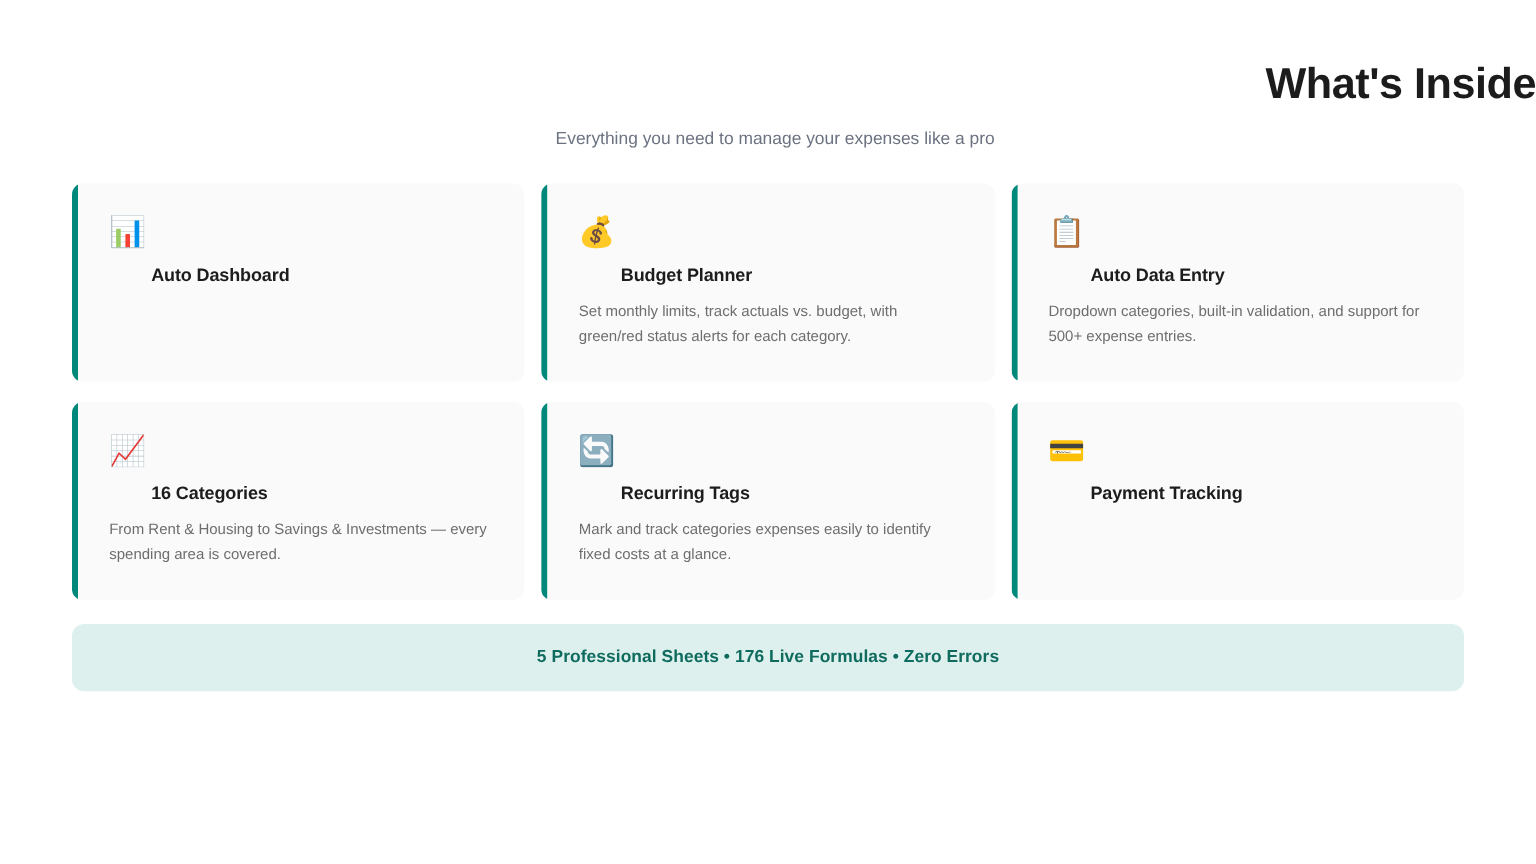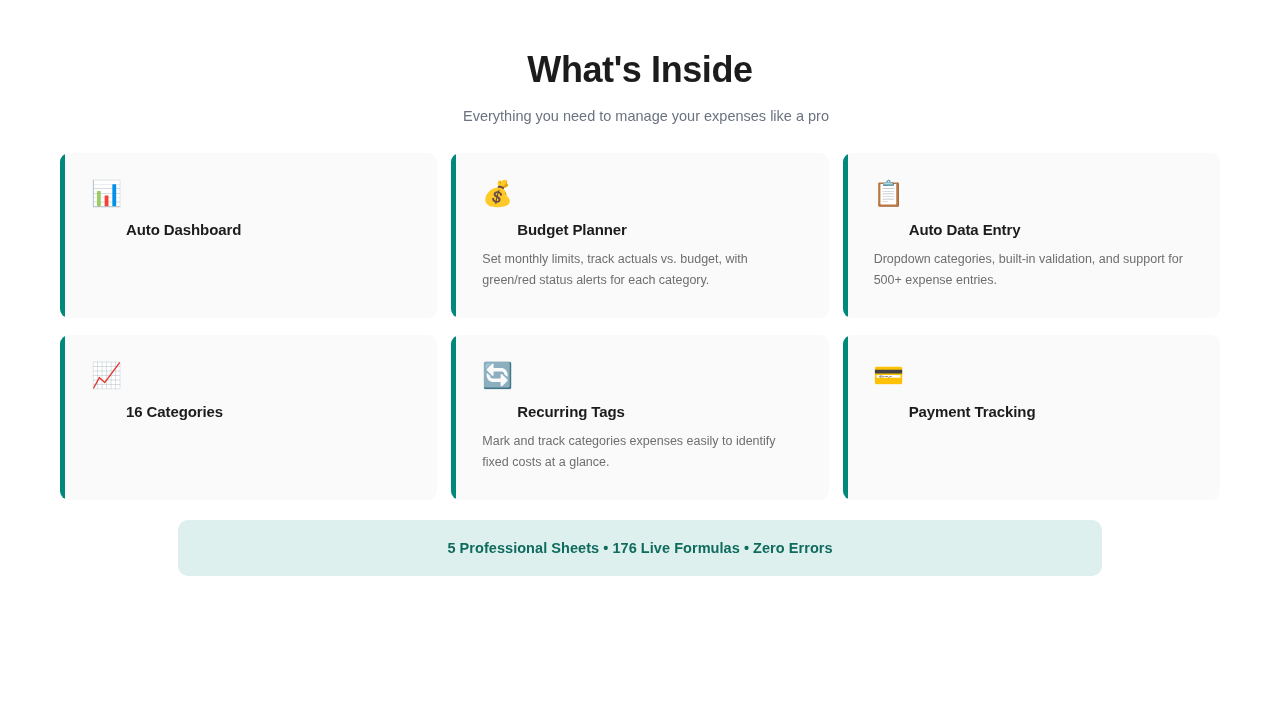--- a/index.html
+++ b/index.html
@@ -24,20 +24,21 @@
     padding-top: 48px;
     text-align: center;
   }
 
   .page-title {
     font-size: 36px;
     font-weight: 700;
     color: #1c1c1c;
     letter-spacing: -0.4px;
     line-height: 44px;
+    text-align: right;
   }
 
   .page-subtitle {
     margin-top: 14px;
     font-size: 14.5px;
     font-weight: 400;
     color: #6b7280;
     line-height: 20px;
     margin-left: 12px;
   }
@@ -97,21 +98,21 @@
     font-weight: 400;
     color: #6e6e6e;
     line-height: 21px;
     max-width: 320px;
   }
 
   
   .footer-banner {
     margin: 0 auto;
     margin-top: 20px;
-    width: 924px;
+    width: 1160px;
     height: 56px;
     background: #ddf0ee;
     border-radius: 10px;
     display: flex;
     align-items: center;
     justify-content: center;
   }
 
   .footer-banner-text {
     font-size: 14.5px;
@@ -149,20 +150,21 @@
       <span class="accent-bar"></span>
       <span class="card-icon">📋</span>
       <div class="card-title">Auto Data Entry</div>
       <div class="card-desc">Dropdown categories, built-in validation, and support for 500+ expense entries.</div>
     </div>
 
     <div class="feature-card">
       <span class="accent-bar"></span>
       <span class="card-icon">📈</span>
       <div class="card-title">16 Categories</div>
+      <div class="card-desc">From Rent &amp; Housing to Savings &amp; Investments — every spending area is covered.</div>
     </div>
 
     <div class="feature-card">
       <span class="accent-bar"></span>
       <span class="card-icon">🔄</span>
       <div class="card-title">Recurring Tags</div>
       <div class="card-desc">Mark and track categories expenses easily to identify fixed costs at a glance.</div>
     </div>
 
     <div class="feature-card">

